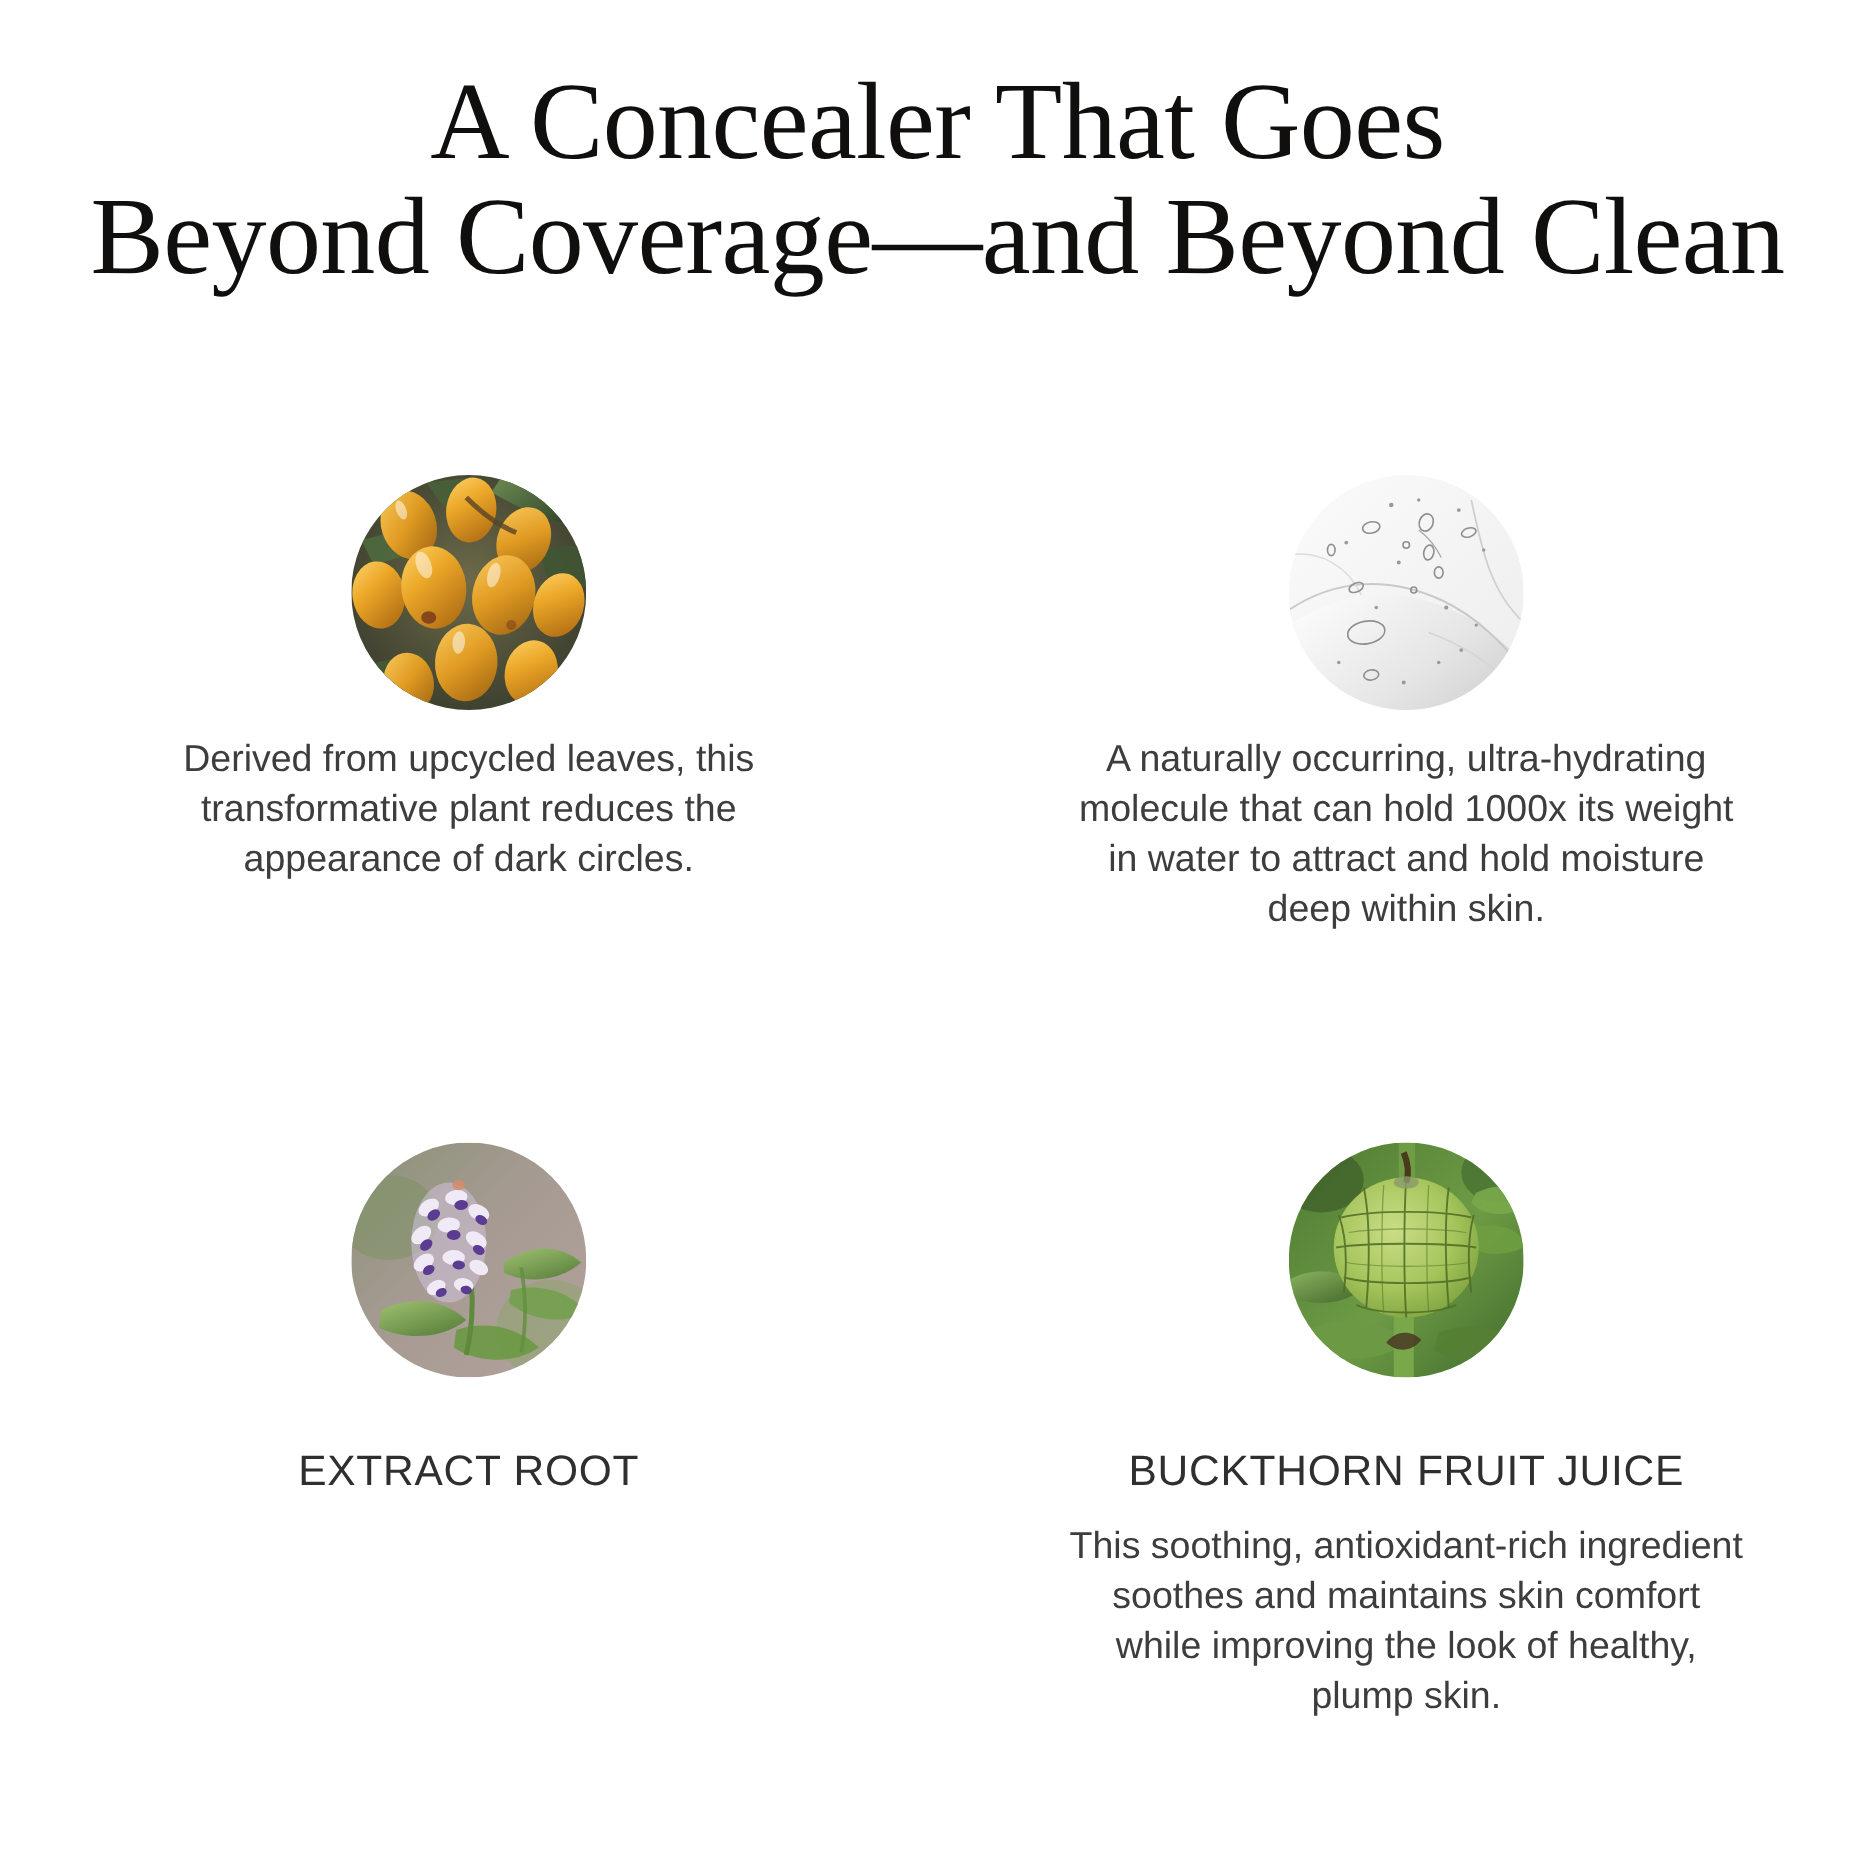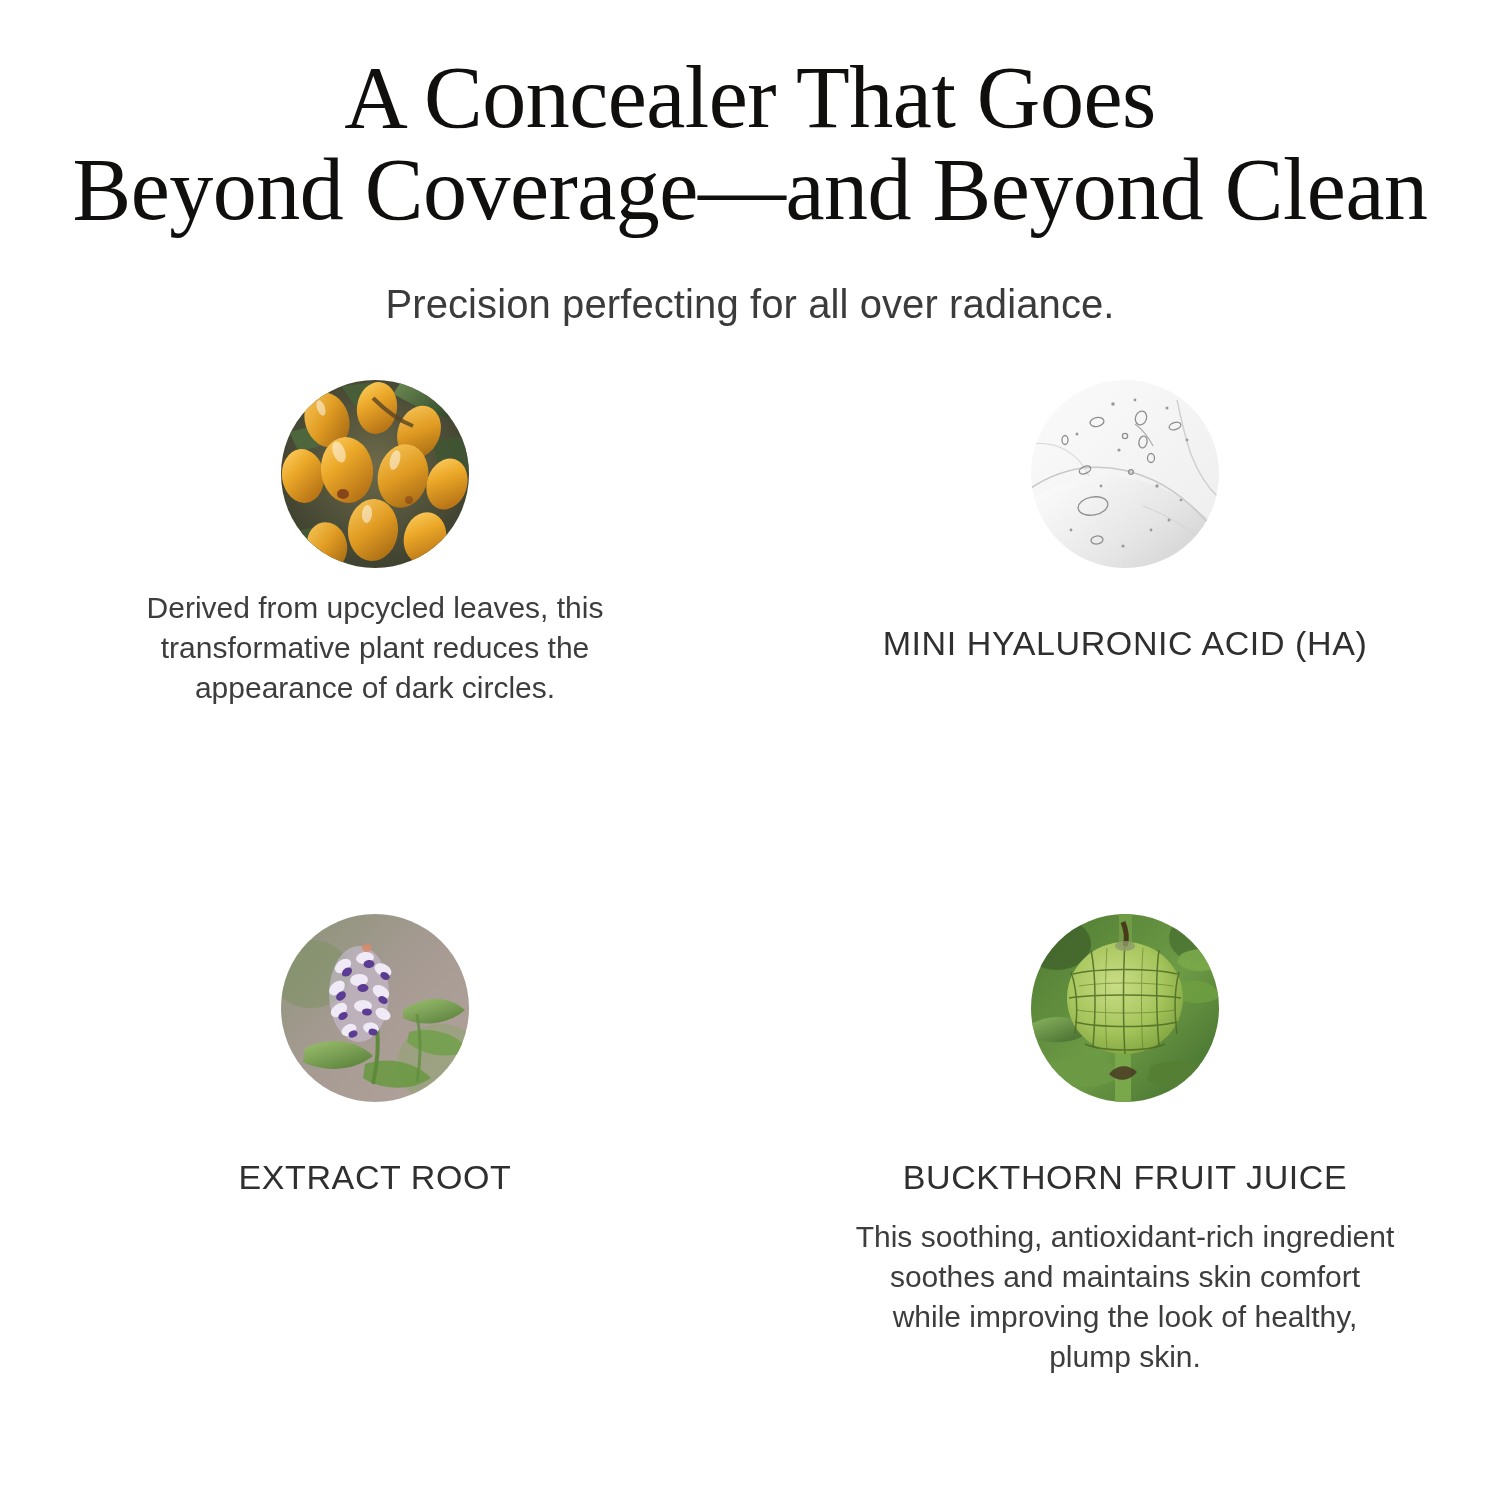--- a/index.html
+++ b/index.html
@@ -102,21 +102,20 @@
   .cell.narrow .ing-desc { max-width: 520px; }
 </style>
 </head>
 <body>
 
 <div class="page">
 
   <div class="header">
     <h1 class="headline">A Concealer That Goes
 Beyond Coverage—and Beyond Clean</h1>
-    <p class="subhead">Precision perfecting for all over radiance.</p>
   </div>
 
   <div class="grid">
 
     <div class="cell">
       <div class="thumb">
         <svg viewBox="0 0 188 188" preserveAspectRatio="xMidYMid slice" aria-hidden="true">
           <defs>
             <radialGradient id="bkBg" cx="50%" cy="45%" r="75%">
               <stop offset="0%" stop-color="#6d6a4a"></stop>
@@ -219,21 +218,24 @@
             <circle cx="92" cy="166" r="1.6"></circle>
               <circle cx="40" cy="150" r="1.4"></circle>
             <circle cx="30" cy="166" r="1.5"></circle>
               <circle cx="156" cy="60" r="1.4"></circle>
             <circle cx="70" cy="106" r="1.4"></circle>
               <circle cx="150" cy="120" r="1.3"></circle>
           </g>
           <path d="M104 44 C112 50 118 58 122 66" stroke="#a8a8a8" stroke-width="1.1" fill="none"></path>
         </svg>
       </div>
-      <h2 class="ing-name">MINI HYALURONIC ACID (HA)</h2>
+      <p class="ing-desc">A naturally occurring, ultra-hydrating
+molecule that can hold 1000x its weight
+in water to attract and hold moisture
+deep within skin.</p>
     </div>
 
     <div class="cell narrow">
       <div class="thumb">
         <svg viewBox="0 0 188 188" preserveAspectRatio="xMidYMid slice" aria-hidden="true">
           <defs>
             <linearGradient id="licBg" x1="0%" y1="0%" x2="100%" y2="100%">
               <stop offset="0%" stop-color="#8a9276"></stop>
               <stop offset="45%" stop-color="#a59a92"></stop>
               <stop offset="100%" stop-color="#b3a39c"></stop>

